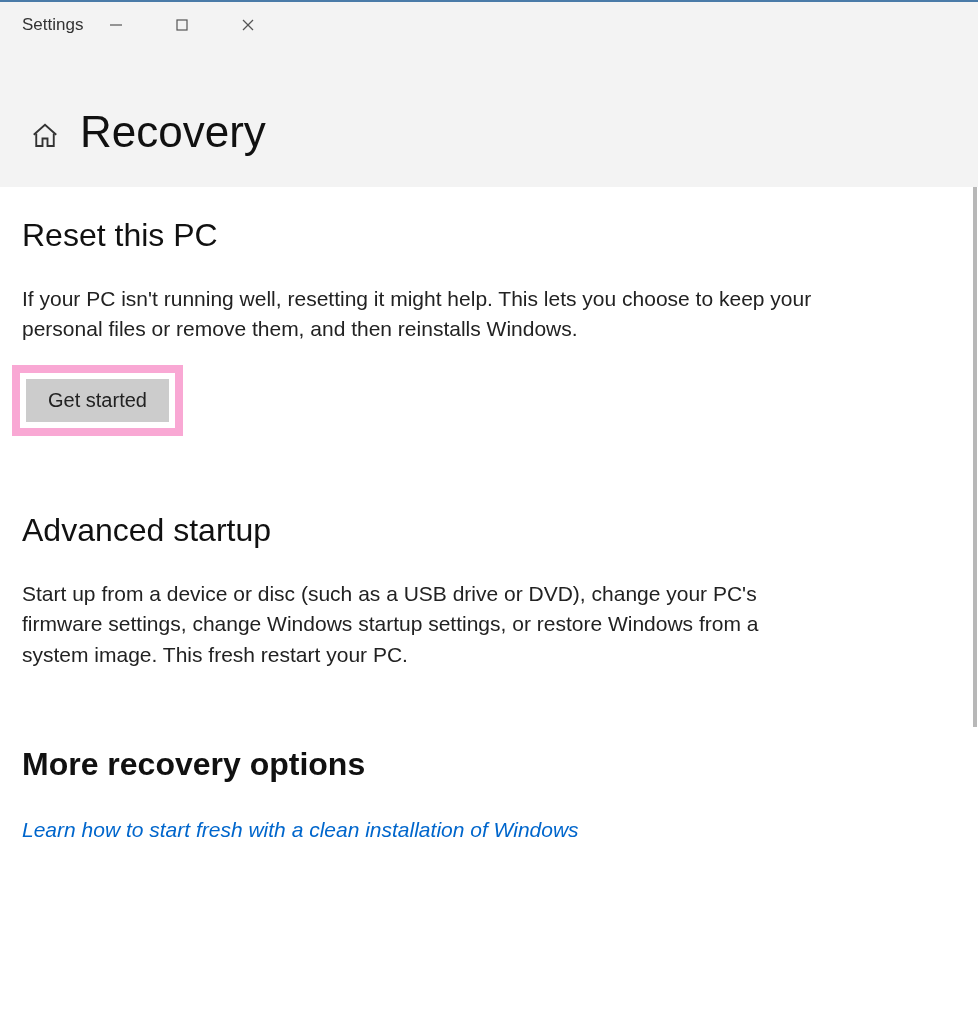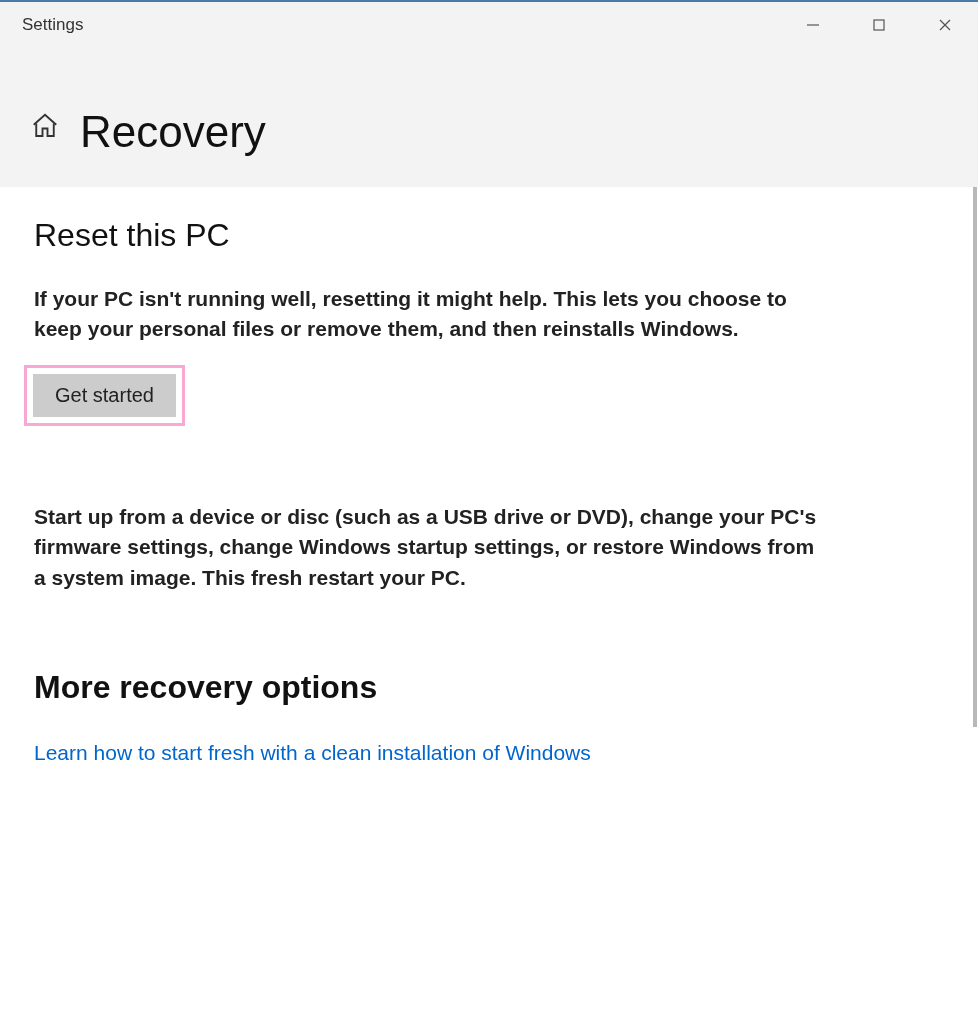--- a/index.html
+++ b/index.html
@@ -13,21 +13,20 @@
       height: 1024px;
       background: #fff;
       overflow: hidden;
       border-top: 2px solid #4a7ba8;
     }
     .titlebar {
       height: 45px;
       background: #f3f3f3;
       display: flex;
       align-items: center;
-      justify-content: space-between;
       padding-left: 22px;
     }
     .titlebar-title {
       font-size: 17px;
       color: #333;
     }
     .window-controls {
       display: flex;
       height: 100%;
     }
@@ -37,78 +36,78 @@
       display: flex;
       align-items: center;
       justify-content: center;
       color: #555;
       cursor: pointer;
     }
     .header {
       background: #f3f3f3;
       padding: 60px 0 30px 30px;
       display: flex;
-      align-items: flex-start;
+      align-items: center;
       gap: 20px;
     }
     .home-icon {
       display: inline-flex;
       align-items: center;
       justify-content: center;
       position: relative;
       top: 4px;
     }
     .page-title {
       font-size: 44px;
       font-weight: 400;
       color: #111;
     }
     .content {
-      padding: 30px 30px 0 34px;
+      padding: 30px 30px 0 22px;
       height: calc(1024px - 45px - 150px);
       overflow-y: auto;
       position: relative;
     }
     .section {
       margin-bottom: 76px;
     }
     .section h2 {
       font-size: 32px;
       font-weight: 400;
       color: #111;
       margin-bottom: 30px;
     }
     .section p {
       font-size: 21px;
       color: #222;
       line-height: 1.45;
       max-width: 790px;
       margin-bottom: 20px;
-      font-weight: bold;
     }
     .btn {
       background: #ccc;
       border: none;
       font-size: 20px;
       color: #222;
       padding: 10px 22px;
       cursor: pointer;
       font-family: inherit;
     }
     .highlight-box {
       display: inline-block;
-      border: 3px solid #f9a8d4;
+      border: 8px solid #f9a8d4;
       padding: 6px;
       margin-left: -10px;
     }
     .link {
       color: #0066cc;
       font-size: 21px;
       text-decoration: none;
       cursor: pointer;
+      font-style: italic;
     }
     .more-section h2 {
       font-size: 32px;
       font-weight: 700;
       color: #111;
       margin-bottom: 35px;
     }
     
     .scroll-thumb {
       position: absolute;
@@ -158,20 +157,21 @@
 
   <div class="section">
     <h2>Reset this PC</h2>
     <p>If your PC isn't running well, resetting it might help. This lets you choose to keep your personal files or remove them, and then reinstalls Windows.</p>
     <div class="highlight-box">
       <button class="btn">Get started</button>
     </div>
   </div>
 
   <div class="section">
+    <h2>Advanced startup</h2>
     <p>Start up from a device or disc (such as a USB drive or DVD), change your PC's firmware settings, change Windows startup settings, or restore Windows from a system image. This fresh restart your PC.</p>
   </div>
 
   <div class="more-section">
     <h2>More recovery options</h2>
     <a class="link">Learn how to start fresh with a clean installation of Windows</a>
   </div>
 
   <div class="scroll-thumb"></div>
 </div>

